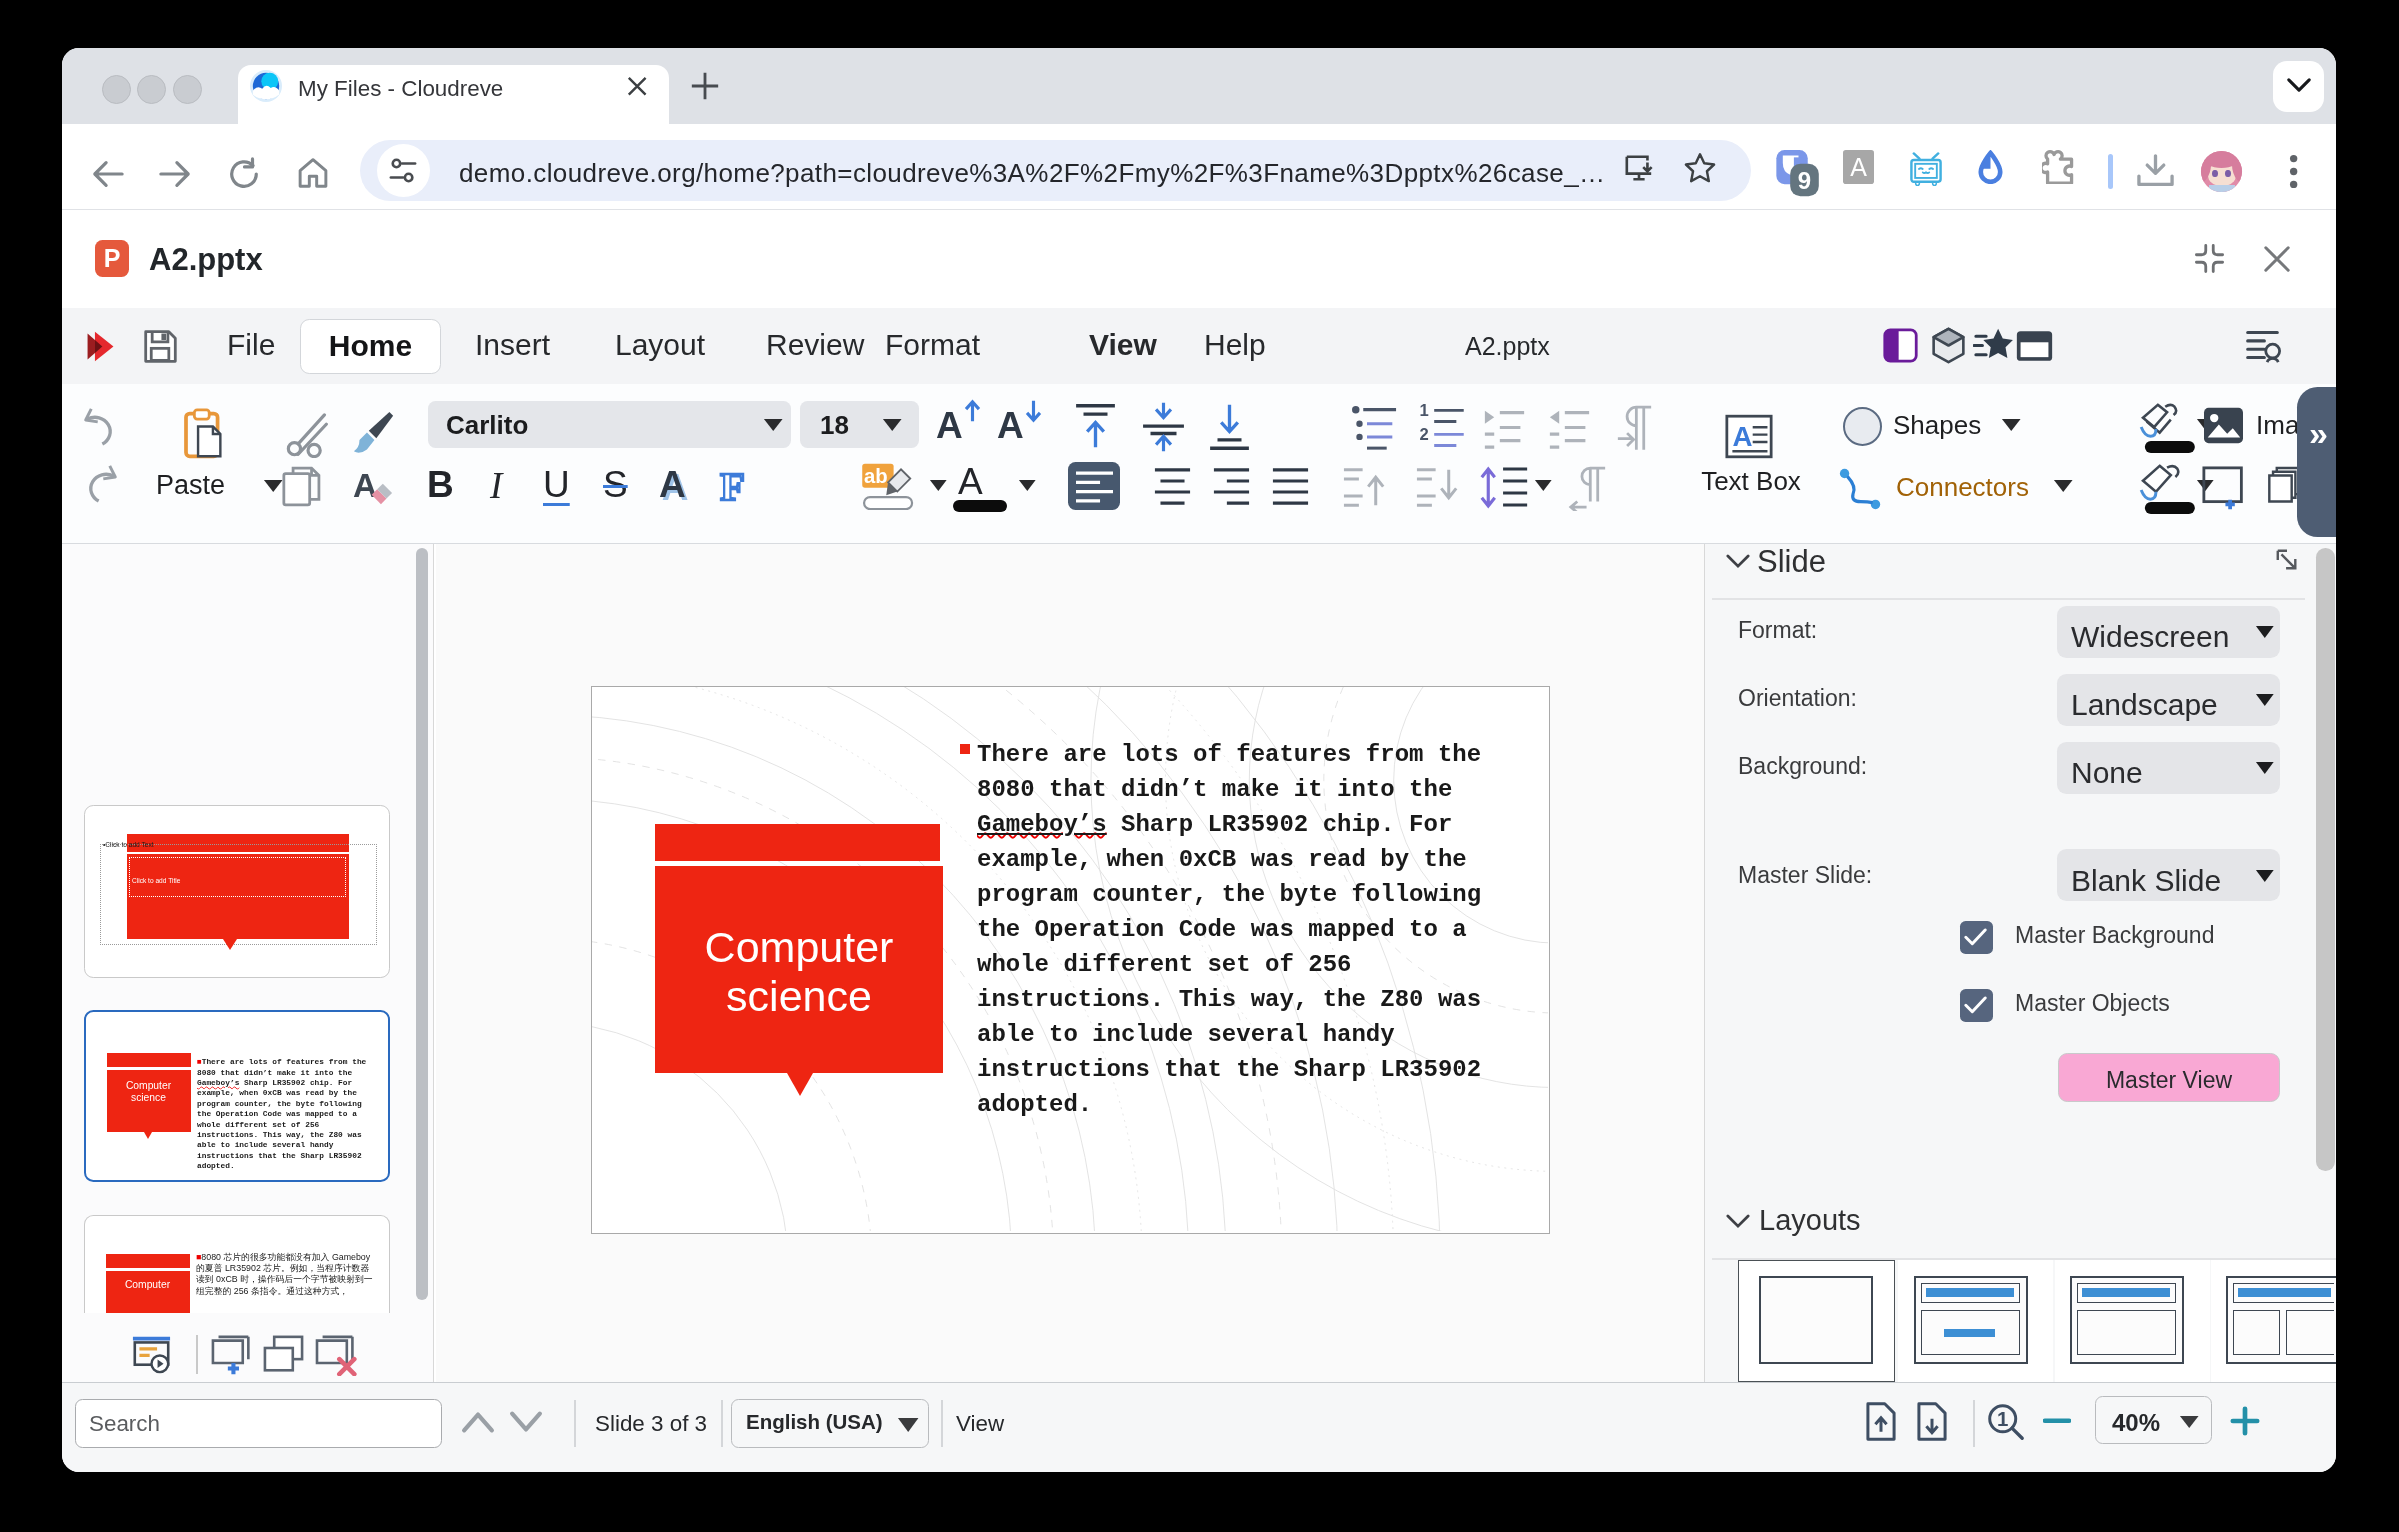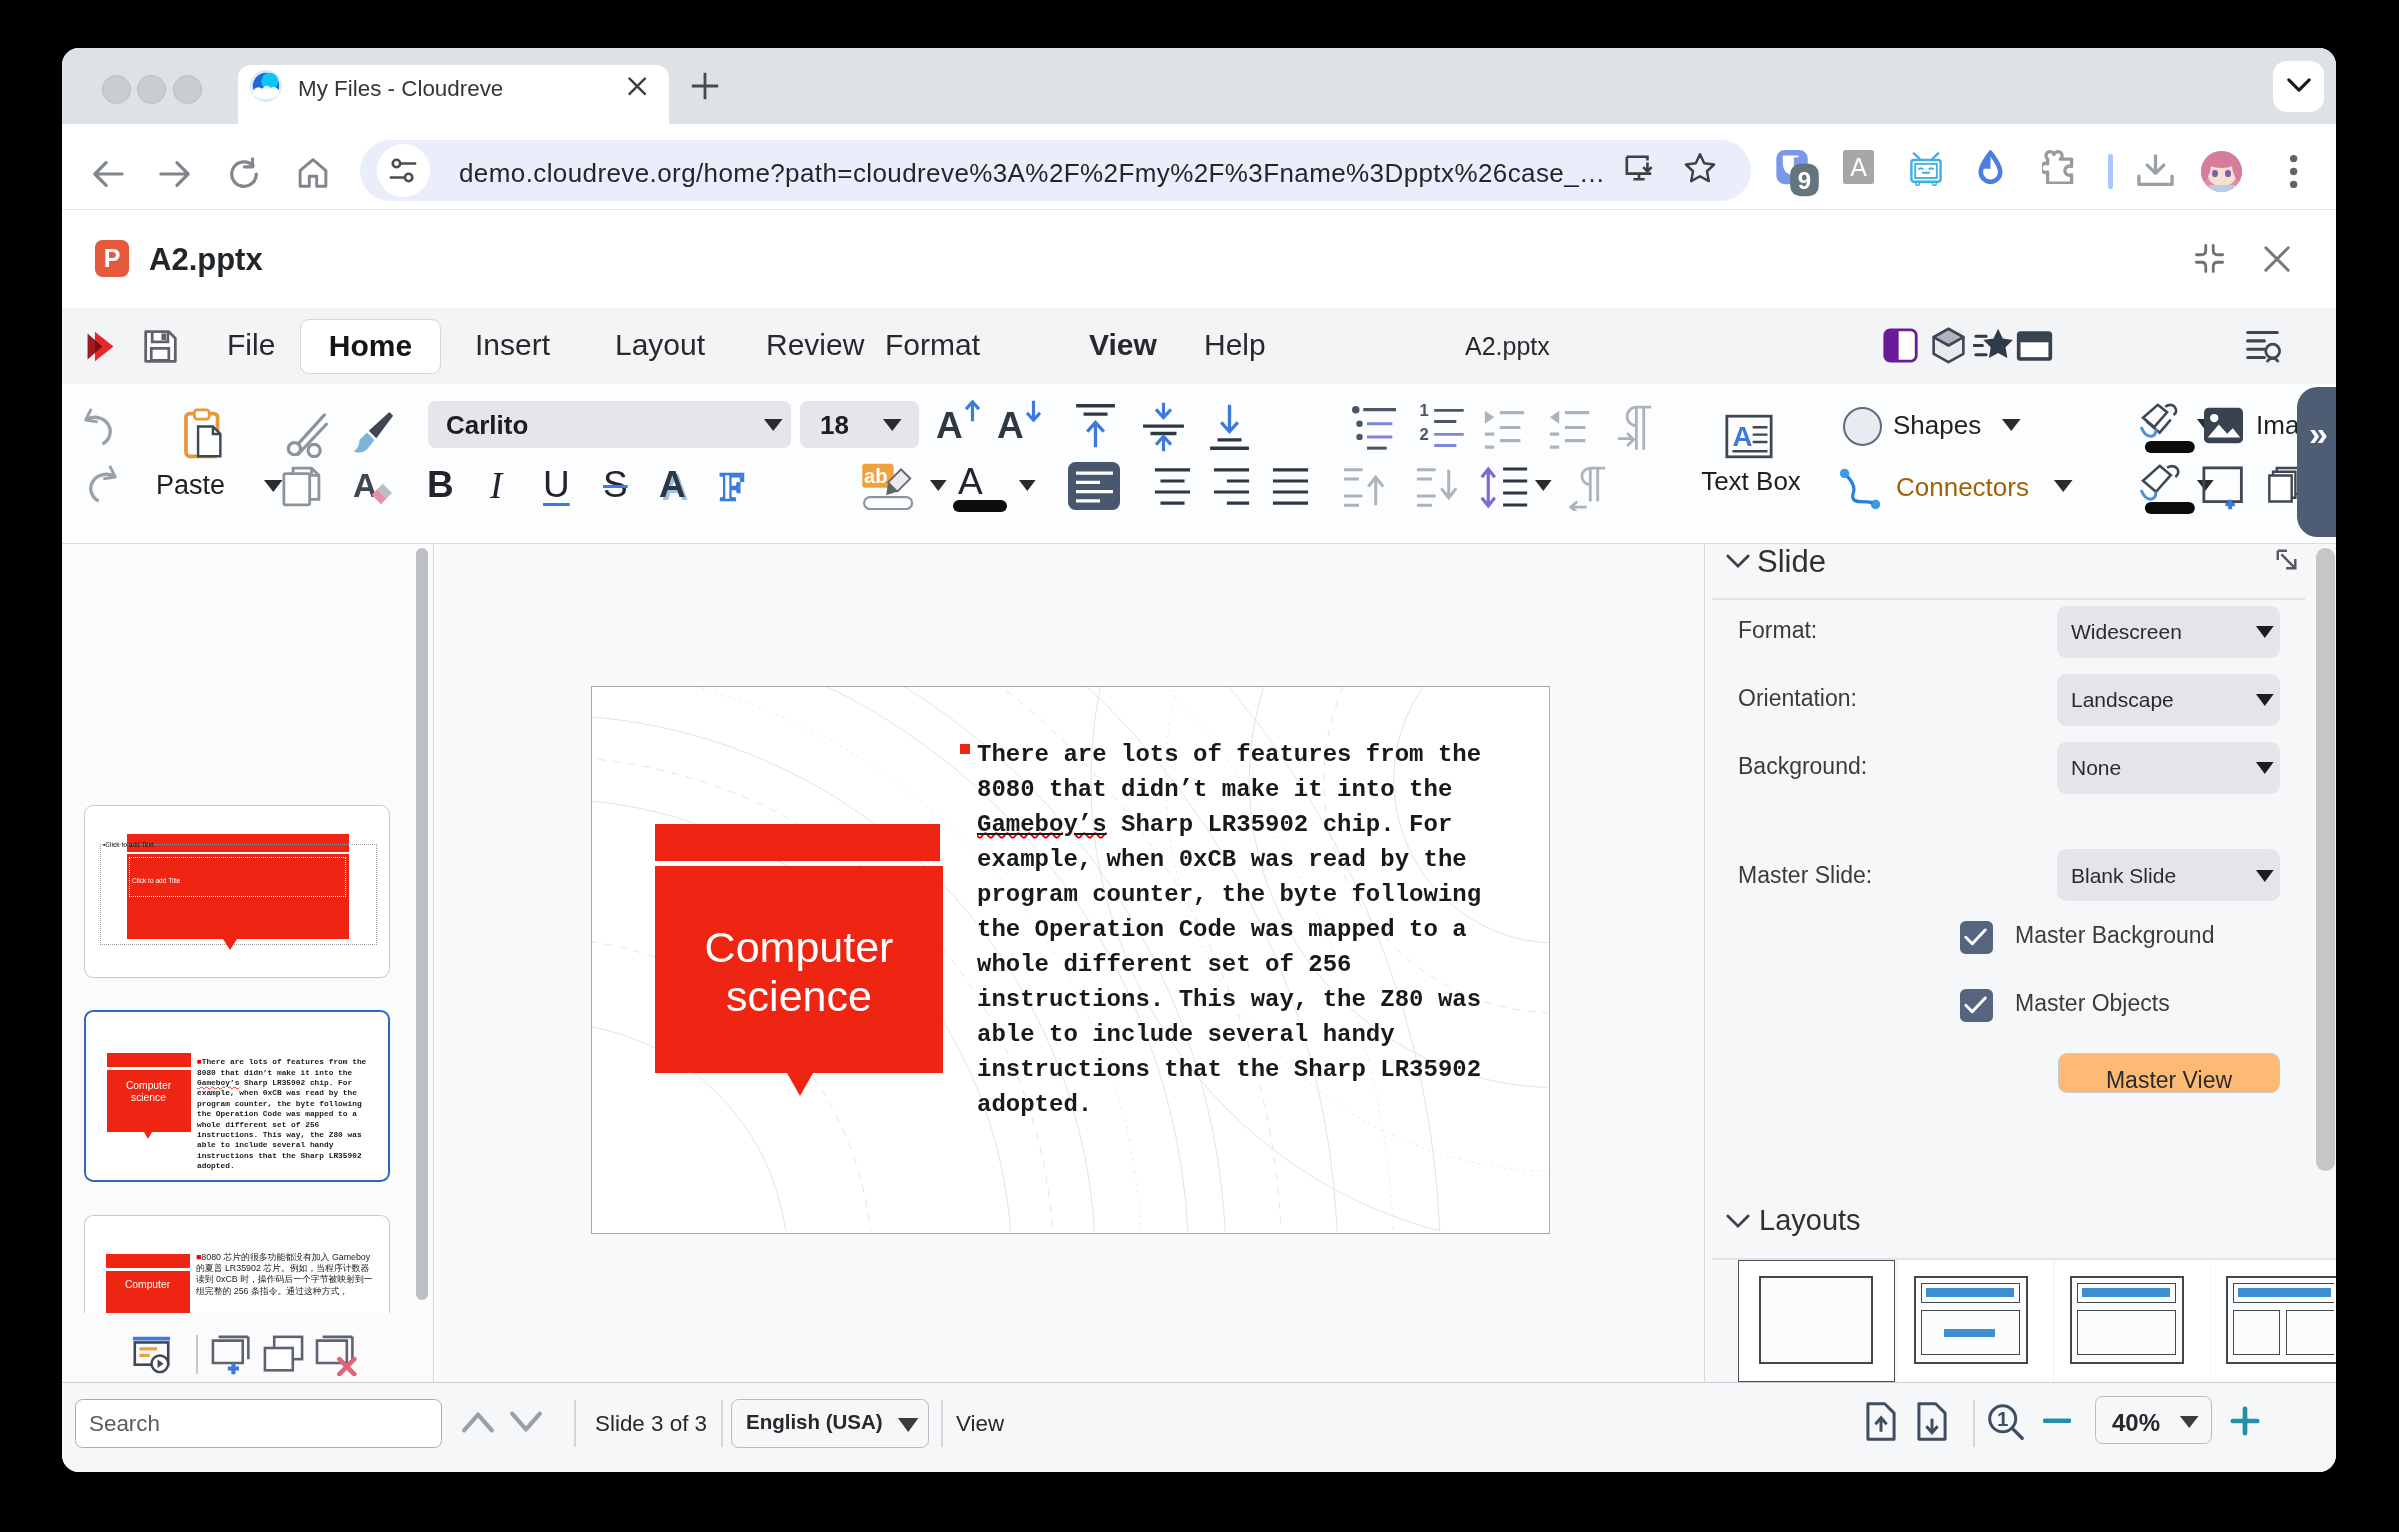--- a/index.html
+++ b/index.html
@@ -39,21 +39,21 @@
   .sidebar { left:1704px; top:544px; width:632px; height:838px; background:#f6f7f8; border-left:1.9px solid #d8d8d8; }
   .thumb { left:84px; width:306px; background:#fff; border:1.9px solid #c9c9c9; border-radius:9.3px; }
   .thumbsel { border:2.8px solid #2a6abf; }
   .slide { left:591px; top:686px; width:959px; height:548px; background:#fff; border:1.9px solid #a9a9a9; }
   .red { background:#ee2512; }
   .statusbar { left:62px; top:1382px; width:2274px; height:90px; background:#f6f7f8; border-top:1.9px solid #c9cdd1; }
   .sbtext { font-size:22.4px; color:#26282b; }
   .sblabel { top:1411px; }
   .vdiv { top:1400px; width:1.9px; height:47px; background:#d4d6d9; }
   .ddrow { left:2057px; width:223px; height:52px; background:#e4e5e8; border-radius:9.3px; }
-  .ddtext { font-size:21px; color:#2a2b2e; }
+  .ddtext { font-size:30px; color:#2a2b2e; }
   .sblab { font-size:23px; color:#3a3b3d; }
 </style>
 </head>
 <body>
 <div class="stage">
  <div class="win">
   <div class="abs">
 
     <div class="a tabstrip"></div>
     <div class="a light" style="left:102px;"></div>
@@ -550,21 +550,21 @@
     <div class="a" style="left:1960px; top:921px; width:33px; height:33px; border-radius:5.6px; background:#56657e;"></div>
     <svg class="a" style="left:1964px; top:928px;" width="23" height="18.6" viewBox="0 0 25 20">
           <path d="M2 10 L9 17 L23 2" stroke="#fff" stroke-width="3.2" fill="none" stroke-linecap="round" stroke-linejoin="round"></path>
         </svg>
     <div class="a" style="left:1960px; top:989px; width:33px; height:33px; border-radius:5.6px; background:#56657e;"></div>
     <svg class="a" style="left:1964px; top:996px;" width="23" height="18.6" viewBox="0 0 25 20">
           <path d="M2 10 L9 17 L23 2" stroke="#fff" stroke-width="3.2" fill="none" stroke-linecap="round" stroke-linejoin="round"></path>
         </svg>
     <div class="a sblab" style="left:2015px; top:922px;">Master Background</div>
     <div class="a sblab" style="left:2015px; top:990px;">Master Objects</div>
-    <div class="a" style="left:2058px; top:1053px; width:222px; height:40px; background:#fdba74; border:1.9px solid #c9c9cb; border-radius:9.3px; text-align:center; line-height:53px; font-size:23px; color:#2a2b2e;">Master View</div>
+    <div class="a" style="left:2058px; top:1053px; width:222px; height:49px; background:#f9a8d4; border:1.9px solid #c9c9cb; border-radius:9.3px; text-align:center; line-height:53px; font-size:23px; color:#2a2b2e;">Master View</div>
     <svg class="a" style="left:1726px; top:1214px;" width="24" height="15" viewBox="0 0 26 16">
           <path d="M2 2 L13 13 L24 2" stroke="#3e4045" stroke-width="3" fill="none" stroke-linecap="round"></path>
         </svg>
     <div class="a" style="left:1759px; top:1204px; font-size:29px; color:#2f3032;">Layouts</div>
     <div class="a" style="left:1712px; top:1258px; width:625px; height:1.9px; background:#e2e3e5;"></div>
 
     <div class="a" style="left:1738px; top:1260px; width:157px; height:122px; background:#fff; border:1.9px solid #4a5055;"></div>
     <div class="a" style="left:1759px; top:1276px; width:114px; height:88px; background:#fcfcfc; border:2.8px solid #3e4752;"></div>
     <div class="a" style="left:1898px; top:1260px; width:155px; height:122px; background:#fff;"></div>
     <div class="a" style="left:1914px; top:1276px; width:114px; height:88px; background:#fcfcfc; border:2.8px solid #3e4752;">

